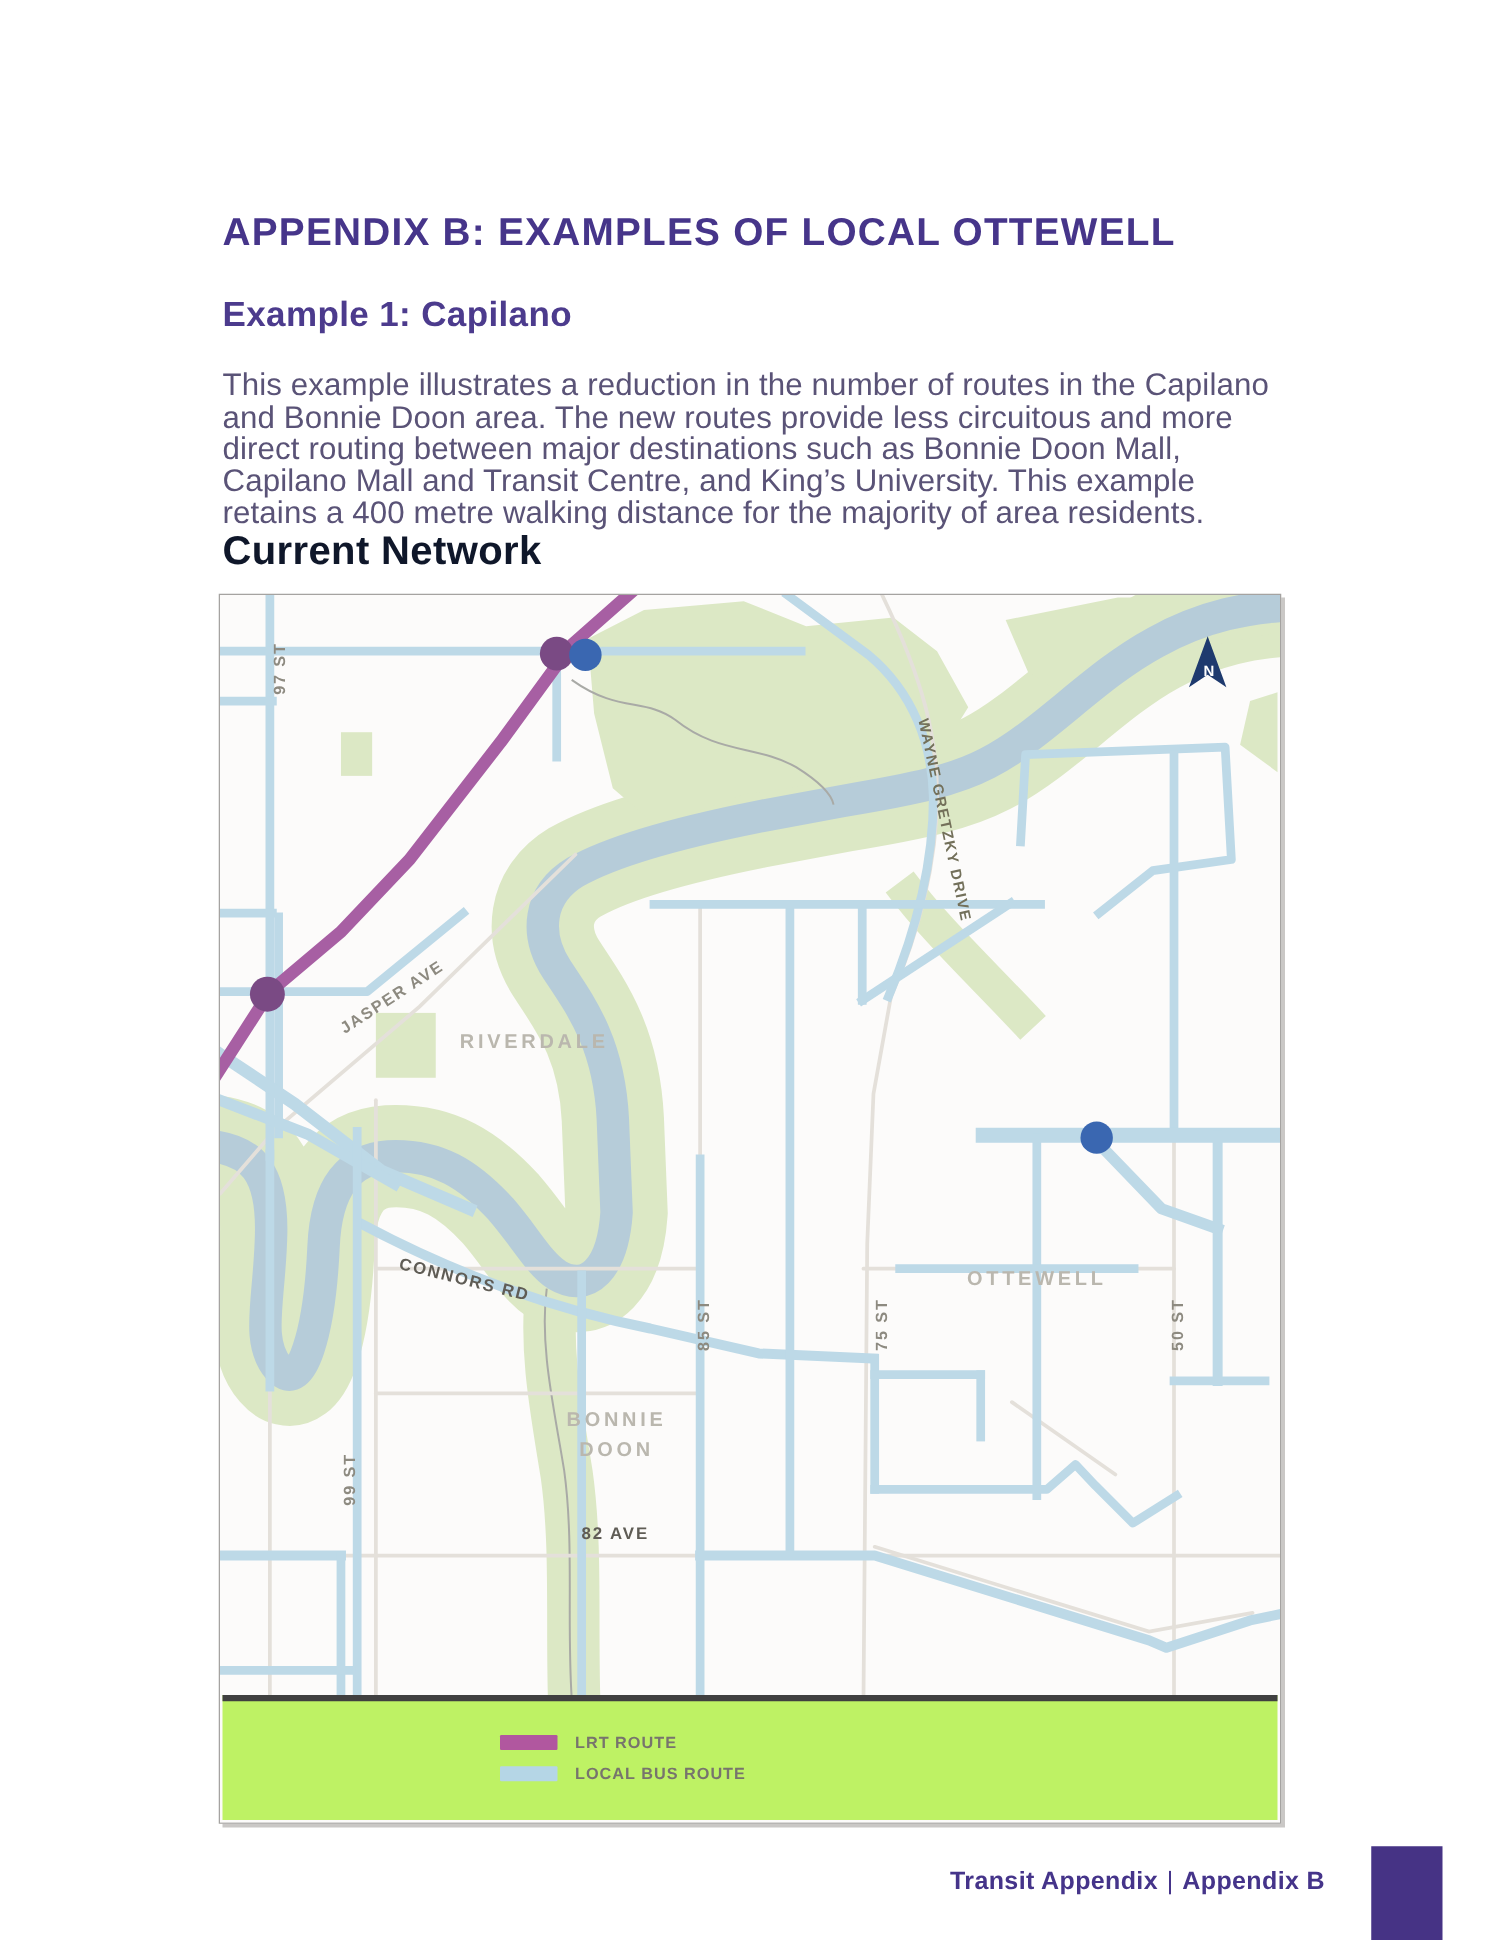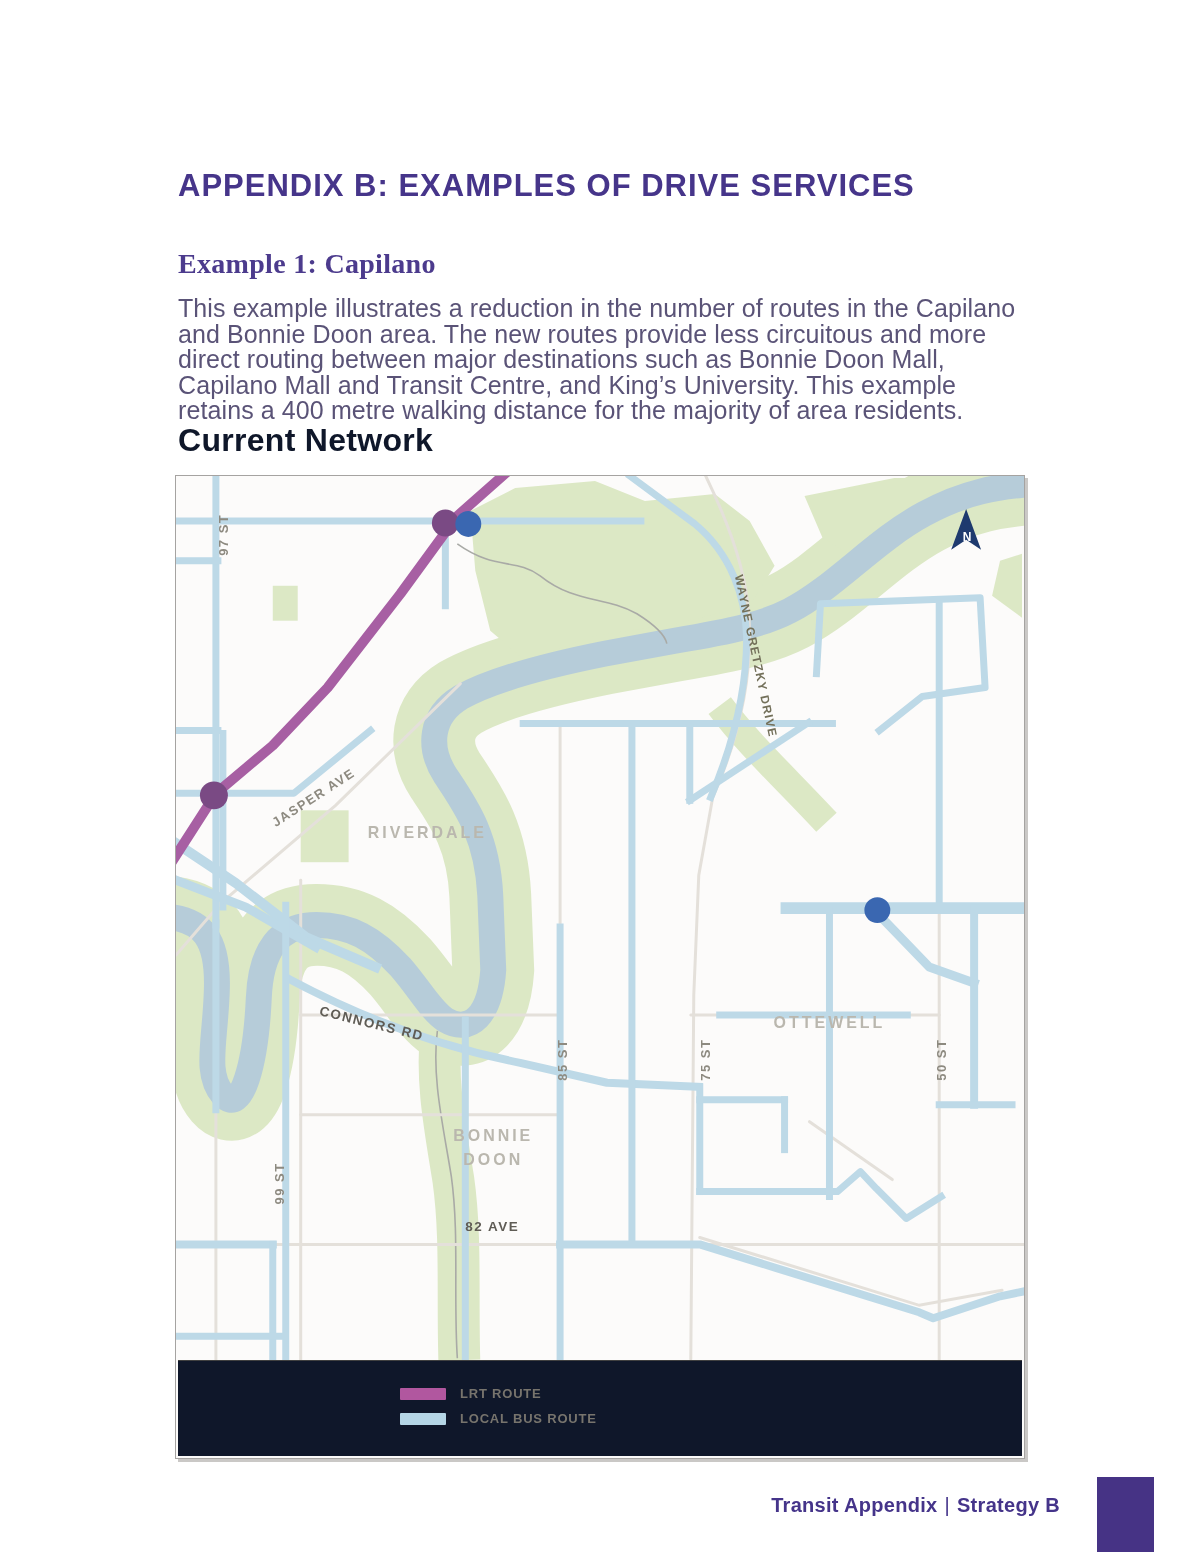--- a/index.html
+++ b/index.html
@@ -1,21 +1,21 @@
 <!DOCTYPE html>
 <html><head>
 <meta charset="utf-8">
 <style>
   html,body{margin:0;padding:0;background:#ffffff;}
   .page{position:relative;width:1200px;height:1552px;background:#ffffff;overflow:hidden;
         font-family:"Liberation Sans","DejaVu Sans",sans-serif;}
   .page-title{position:absolute;left:178px;top:168px;width:900px;
         font-size:31px;font-weight:bold;letter-spacing:1px;color:#46358a;}
-  .example-heading{position:absolute;left:178px;top:248px;width:700px;
-        font-size:28px;font-weight:600;color:#4c3b8d;letter-spacing:.3px;font-family:Liberation Serif, serif;}
+  .example-heading{position:absolute;left:178px;top:236px;width:700px;
+        font-size:28px;font-weight:600;color:#4c3b8d;letter-spacing:.3px;}
   .body-par{position:absolute;left:178px;top:296px;width:856px;
         font-size:25px;line-height:25.5px;color:#5a5377;letter-spacing:.1px;}
   .section-heading{position:absolute;left:178px;top:422px;width:700px;
         font-size:32px;font-weight:600;color:#0f172a;letter-spacing:.3px;}
 
   .map-frame{position:absolute;left:175px;top:475px;width:848px;height:982px;
         border:1px solid #a5a3a1;background:#fcfbfa;
         box-shadow:3px 3px 0 rgba(158,155,152,.55);}
   .map-frame svg{display:block;width:100%;height:100%;}
 
@@ -25,42 +25,42 @@
   .street-lbl{font-family:"Liberation Sans",sans-serif;font-size:13px;font-weight:bold;
         letter-spacing:1.5px;fill:#8d8a80;}
   .dark-lbl{font-family:"Liberation Sans",sans-serif;font-size:13.5px;font-weight:bold;
         letter-spacing:1.5px;fill:#5f5c55;}
   .nbhd-lbl{font-family:"Liberation Sans",sans-serif;font-size:16px;font-weight:bold;
         letter-spacing:3px;fill:#bab7ae;}
   .wgd-lbl{font-family:"Liberation Sans",sans-serif;font-size:12px;font-weight:bold;
         letter-spacing:1.2px;fill:#73705a;}
 
   .legend{position:absolute;left:2px;right:2px;bottom:2px;height:95px;
-        background:#0f172a;border-top:1px solid #404040;}
+        background:#bef264;border-top:5px solid #404040;}
   .legend-col{position:absolute;top:20px;}
   .legend-row{display:flex;align-items:center;height:25px;}
   .legend-label{font-size:13px;font-weight:bold;letter-spacing:.8px;color:#77746d;margin-left:14px;}
   .swatch{width:46px;height:12px;border-radius:1px;}
   .swatch.lrt{background:#b1579f;}
   .swatch.bus-sw{background:#b5d6e6;}
   .ldot{width:19px;height:19px;border-radius:50%;margin:0 13px;}
   .ldot.tc{background:#3a67b1;}
   .ldot.st{background:#7a4a84;}
 
   .footer-text{position:absolute;right:140px;top:1494px;font-size:20px;font-weight:bold;
         color:#45348a;letter-spacing:.3px;white-space:nowrap;}
   .footer-text .sep{font-weight:400;padding:0 7px;}
   .footer-block{position:absolute;left:1097px;top:1477px;width:57px;height:75px;background:#463385;}
 </style>
 </head>
 <body>
 
 <div class="page">
 
-  <div class="page-title">APPENDIX B: EXAMPLES OF DRIVE SERVICES</div>
+  <div class="page-title">APPENDIX B: EXAMPLES OF LOCAL OTTEWELL</div>
   <div class="example-heading">Example 1: Capilano</div>
   <div class="body-par">This example illustrates a reduction in the number of routes in the Capilano and Bonnie Doon area. The new routes provide less circuitous and more direct routing between major destinations such as Bonnie Doon Mall, Capilano Mall and Transit Centre, and King’s University. This example retains a 400 metre walking distance for the majority of area residents.</div>
   <div class="section-heading">Current Network</div>
 
   <div class="map-frame">
     <svg viewBox="0 0 850 984" preserveAspectRatio="none">
 
       <rect x="0" y="0" width="850" height="984" fill="#fcfbfa"></rect>
 
       <g fill="none" stroke="#dce8c5">
@@ -174,17 +174,17 @@
         </div>
         <div class="legend-row">
           <span class="swatch bus-sw"></span>
           <span class="legend-label">LOCAL BUS ROUTE</span>
         </div>
       </div>
     </div>
   </div>
 
   <div class="footer-text">
-    <span>Transit Appendix</span><span class="sep">|</span><span>Strategy B</span>
+    <span>Transit Appendix</span><span class="sep">|</span><span>Appendix B</span>
   </div>
   <div class="footer-block"></div>
 
 </div>
 
 </body></html>

